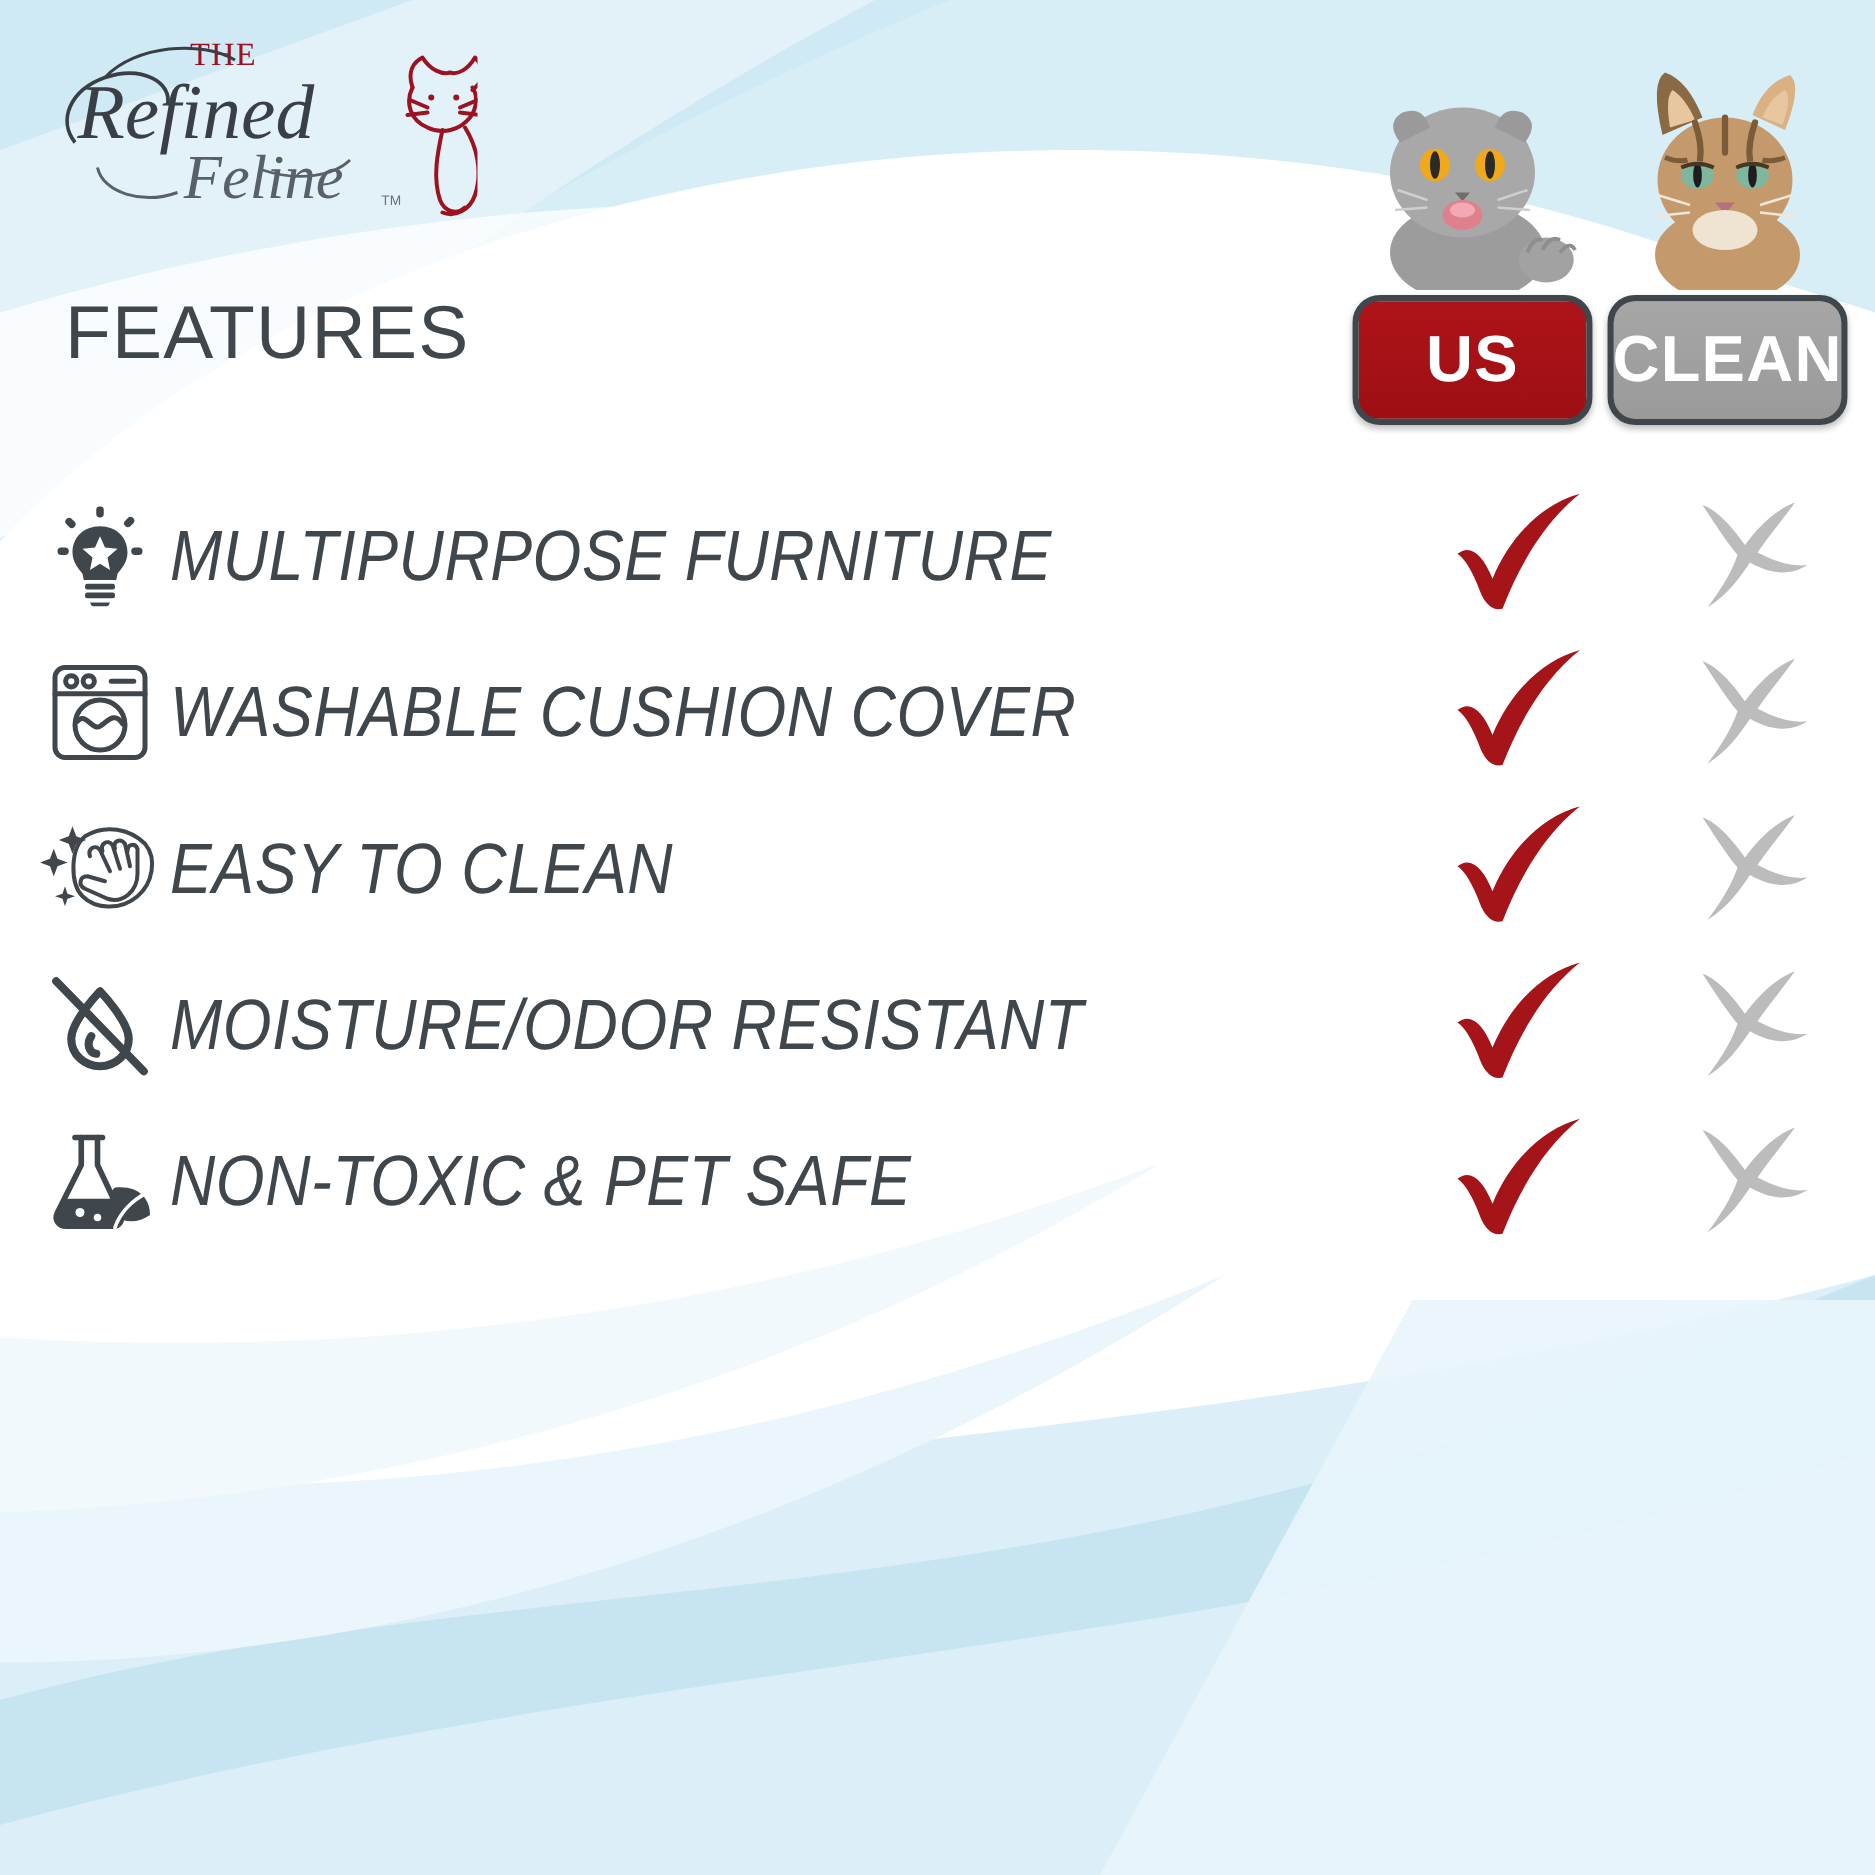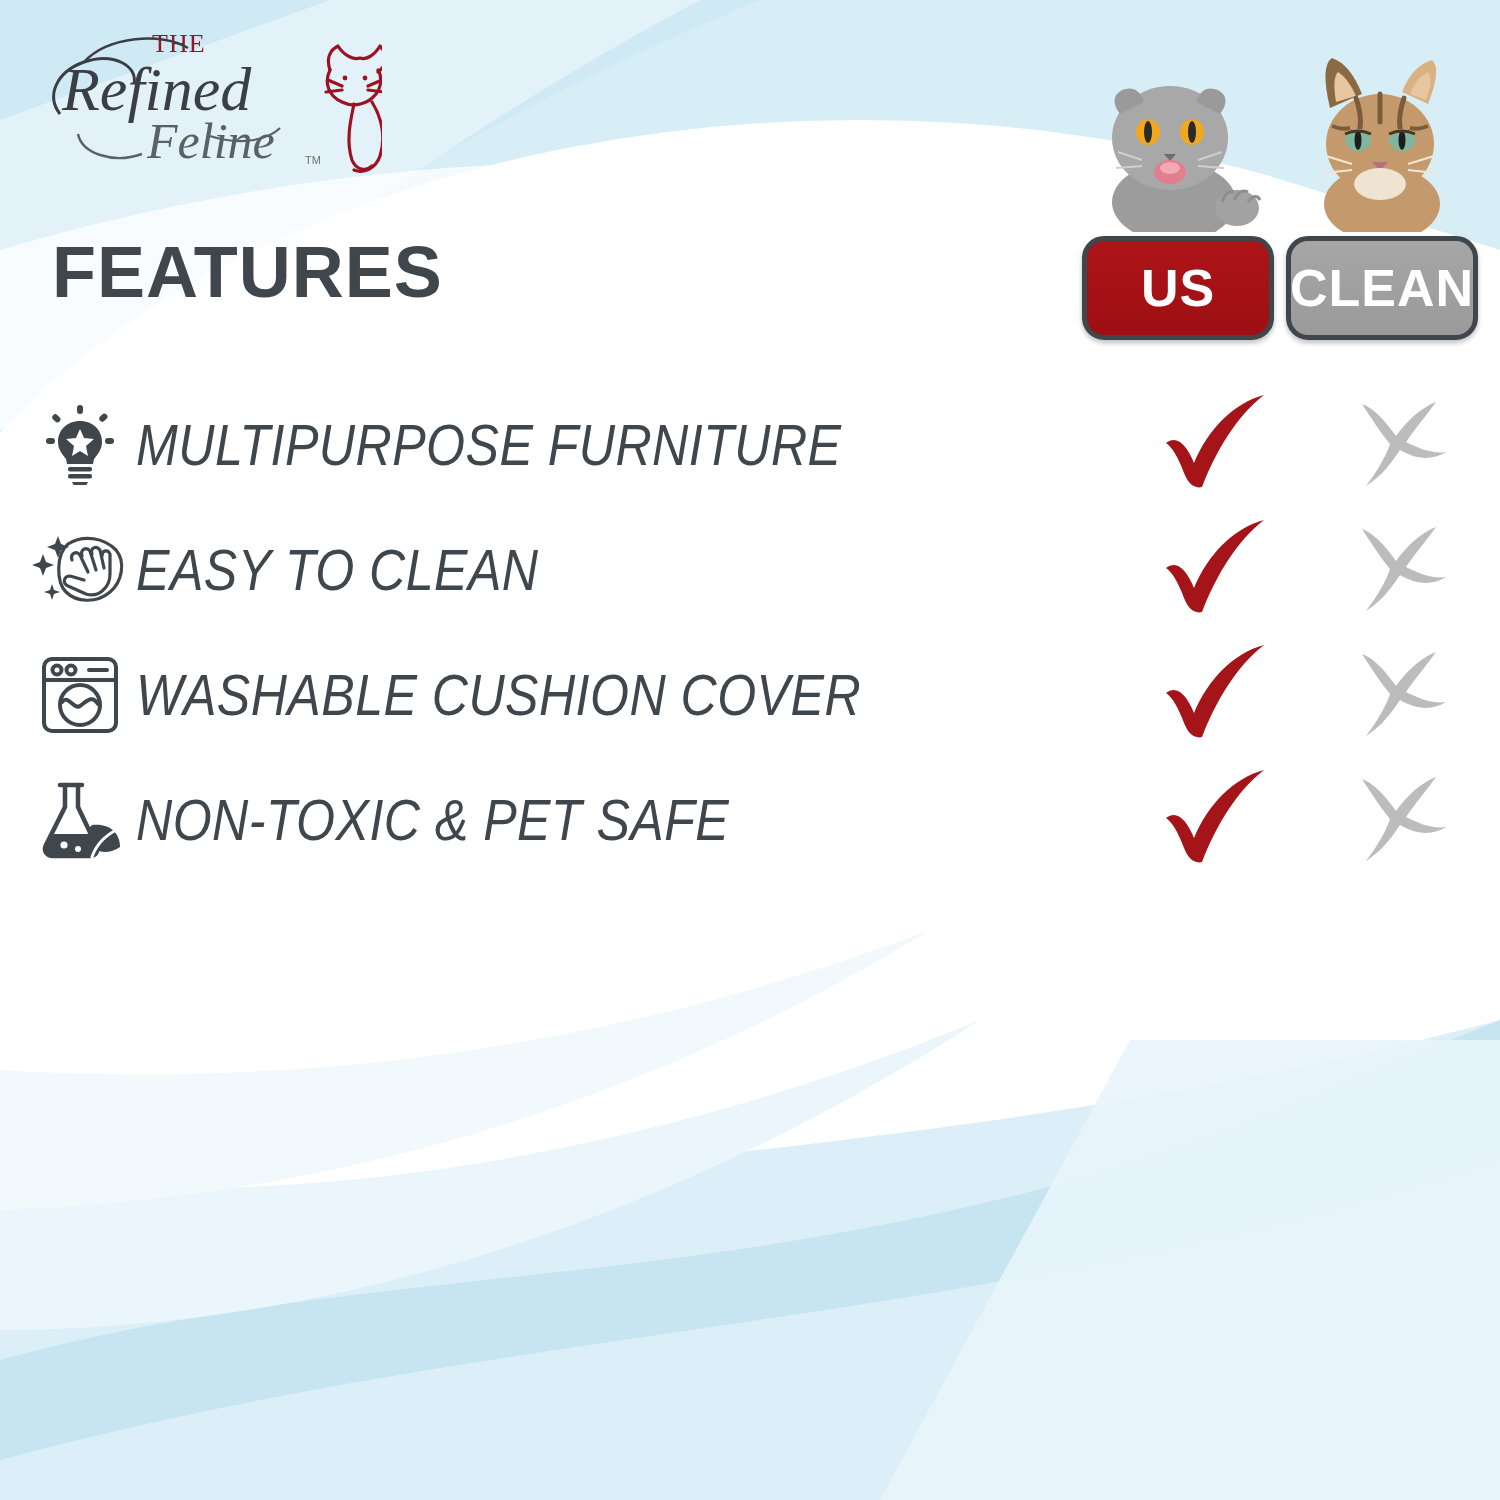--- a/index.html
+++ b/index.html
@@ -41,21 +41,21 @@
     font-size:52px; font-weight:bold; color:#ffffff;
     letter-spacing:1px;
     box-shadow:0 3px 5px rgba(0,0,0,.25);
   }
   .badge.us   { background:linear-gradient(180deg,#ad1419 0%, #9d0f13 100%);margin-top:24px; }
   .badge.them { background:linear-gradient(180deg,#a6a6a6 0%, #9a9a9a 100%); }
 
   
   .title{
     position:absolute; left:52px; top:236px;
-    font-size:72px; font-weight:bold; color:#3f464c;
+    font-size:60px; font-weight:normal; color:#3f464c;
     letter-spacing:1px; line-height:1;
   }
 
   
   .rows{ position:absolute; left:0; top:382px; width:1500px;font-style:italic; }
   .row{
     height:125px;
     display:flex; align-items:center;
     position:relative;
   }
@@ -210,20 +210,45 @@
       <div class="r-them">
         <svg width="96" height="90" viewBox="0 0 96 90">
           <path d="M10,4 C22,8 34,22 44,36 C54,22 68,8 84,2 C74,16 62,30 54,42 C66,48 80,54 94,52 C78,62 62,58 48,50 C40,62 30,76 14,86 C26,70 34,56 38,44 C28,32 18,16 10,4 Z" fill="#bcbcbc"></path>
         </svg>
       </div>
     </div>
 
 
     <div class="row">
       <div class="r-icon">
+        <svg width="82" height="82" viewBox="0 0 82 82" fill="none" stroke="#3f464c" stroke-width="4" stroke-linecap="round" stroke-linejoin="round">
+          <rect x="5" y="5" width="72" height="72" rx="8"></rect>
+          <path d="M5,26 L77,26"></path>
+          <circle cx="18" cy="16" r="4.5"></circle>
+          <circle cx="32" cy="16" r="4.5"></circle>
+          <path d="M50,16 L68,16"></path>
+          <circle cx="41" cy="51" r="20"></circle>
+          <path d="M23,48 C29,40 35,56 41,52 C47,48 53,40 59,50" stroke-width="4"></path>
+        </svg>
+      </div>
+      <div class="r-label">WASHABLE CUSHION COVER</div>
+      <div class="r-us">
+        <svg width="110" height="100" viewBox="0 0 110 100">
+          <path d="M6,48 C16,40 26,48 34,68 C48,34 74,8 104,0 C76,22 56,56 42,92 C34,94 28,88 24,78 C18,62 12,52 6,48 Z" fill="#a41419"></path>
+        </svg>
+      </div>
+      <div class="r-them">
+        <svg width="96" height="90" viewBox="0 0 96 90">
+          <path d="M10,4 C22,8 34,22 44,36 C54,22 68,8 84,2 C74,16 62,30 54,42 C66,48 80,54 94,52 C78,62 62,58 48,50 C40,62 30,76 14,86 C26,70 34,56 38,44 C28,32 18,16 10,4 Z" fill="#bcbcbc"></path>
+        </svg>
+      </div>
+    </div>
+
+    <div class="row">
+      <div class="r-icon">
         <svg width="96" height="80" viewBox="0 0 96 80" fill="none" stroke="#3f464c" stroke-width="3.2" stroke-linecap="round" stroke-linejoin="round">
           <path d="M36,14 C52,4 72,8 84,20 C94,32 90,52 78,62 C64,74 44,72 34,62 C24,52 24,24 36,14 Z"></path>
           <path d="M40,30 C38,24 44,20 48,25 L56,42"></path>
           <path d="M50,26 C48,20 54,16 58,21 L64,40"></path>
           <path d="M60,24 C58,18 64,15 68,20 L72,38"></path>
           <path d="M70,26 C70,20 76,19 78,24 L78,44 C78,58 66,68 54,64 L36,56 C30,53 32,46 38,46 L52,50"></path>
           <g stroke-width="2.8">
             <path d="M8,32 L11,24 L14,32 L22,35 L14,38 L11,46 L8,38 L0,35 Z" fill="#3f464c" stroke="none"></path>
             <path d="M26,6 L29,14 L37,17 L29,20 L26,28 L23,20 L15,17 L23,14 Z" fill="#3f464c" stroke="none"></path>
             <path d="M20,54 L22,60 L28,62 L22,64 L20,70 L18,64 L12,62 L18,60 Z" fill="#3f464c" stroke="none"></path>
@@ -236,46 +261,41 @@
           <path d="M6,48 C16,40 26,48 34,68 C48,34 74,8 104,0 C76,22 56,56 42,92 C34,94 28,88 24,78 C18,62 12,52 6,48 Z" fill="#a41419"></path>
         </svg>
       </div>
       <div class="r-them">
         <svg width="96" height="90" viewBox="0 0 96 90">
           <path d="M10,4 C22,8 34,22 44,36 C54,22 68,8 84,2 C74,16 62,30 54,42 C66,48 80,54 94,52 C78,62 62,58 48,50 C40,62 30,76 14,86 C26,70 34,56 38,44 C28,32 18,16 10,4 Z" fill="#bcbcbc"></path>
         </svg>
       </div>
     </div>
 
-    <div class="row">
-      <div class="r-icon">
-        <svg width="82" height="82" viewBox="0 0 82 82" fill="none" stroke="#3f464c" stroke-width="4" stroke-linecap="round" stroke-linejoin="round">
-          <rect x="5" y="5" width="72" height="72" rx="8"></rect>
-          <path d="M5,26 L77,26"></path>
-          <circle cx="18" cy="16" r="4.5"></circle>
-          <circle cx="32" cy="16" r="4.5"></circle>
-          <path d="M50,16 L68,16"></path>
-          <circle cx="41" cy="51" r="20"></circle>
-          <path d="M23,48 C29,40 35,56 41,52 C47,48 53,40 59,50" stroke-width="4"></path>
-        </svg>
-      </div>
-      <div class="r-label">WASHABLE CUSHION COVER</div>
-      <div class="r-us">
-        <svg width="110" height="100" viewBox="0 0 110 100">
-          <path d="M6,48 C16,40 26,48 34,68 C48,34 74,8 104,0 C76,22 56,56 42,92 C34,94 28,88 24,78 C18,62 12,52 6,48 Z" fill="#a41419"></path>
-        </svg>
-      </div>
-      <div class="r-them">
-        <svg width="96" height="90" viewBox="0 0 96 90">
-          <path d="M10,4 C22,8 34,22 44,36 C54,22 68,8 84,2 C74,16 62,30 54,42 C66,48 80,54 94,52 C78,62 62,58 48,50 C40,62 30,76 14,86 C26,70 34,56 38,44 C28,32 18,16 10,4 Z" fill="#bcbcbc"></path>
-        </svg>
-      </div>
-    </div>
-
-
+
+    <div class="row">
+      <div class="r-icon">
+        <svg width="86" height="82" viewBox="0 0 86 82" fill="none" stroke="#3f464c" stroke-width="6.5" stroke-linecap="round" stroke-linejoin="round">
+          <path d="M43,14 C43,14 66,38 66,52 C66,65 55,74 43,74 C31,74 20,65 20,52 C20,38 43,14 43,14 Z"></path>
+          <path d="M36,50 C32,56 34,63 40,64"></path>
+          <path d="M8,6 L78,78"></path>
+        </svg>
+      </div>
+      <div class="r-label">MOISTURE/ODOR RESISTANT</div>
+      <div class="r-us">
+        <svg width="110" height="100" viewBox="0 0 110 100">
+          <path d="M6,48 C16,40 26,48 34,68 C48,34 74,8 104,0 C76,22 56,56 42,92 C34,94 28,88 24,78 C18,62 12,52 6,48 Z" fill="#a41419"></path>
+        </svg>
+      </div>
+      <div class="r-them">
+        <svg width="96" height="90" viewBox="0 0 96 90">
+          <path d="M10,4 C22,8 34,22 44,36 C54,22 68,8 84,2 C74,16 62,30 54,42 C66,48 80,54 94,52 C78,62 62,58 48,50 C40,62 30,76 14,86 C26,70 34,56 38,44 C28,32 18,16 10,4 Z" fill="#bcbcbc"></path>
+        </svg>
+      </div>
+    </div>
 
     <div class="row">
       <div class="r-icon">
         <svg width="92" height="82" viewBox="0 0 92 82" fill="none" stroke="#3f464c" stroke-width="4.5" stroke-linecap="round" stroke-linejoin="round">
           <path d="M26,6 L48,6"></path>
           <path d="M31,6 L31,28 L12,66 C9,72 13,77 19,77 L56,77 C62,77 65,72 62,66 L44,28 L44,6"></path>
           <path d="M20,55 L56,55 L62,66 C65,72 62,77 56,77 L19,77 C13,77 9,72 12,66 Z" fill="#3f464c" stroke="none"></path>
           <circle cx="30" cy="66" r="3.6" fill="#ffffff" stroke="none"></circle>
           <circle cx="44" cy="70" r="3" fill="#ffffff" stroke="none"></circle>
           <path d="M58,46 C76,44 86,54 86,68 C72,78 56,72 54,60 C53,54 55,48 58,46 Z" fill="#3f464c" stroke="none"></path>

